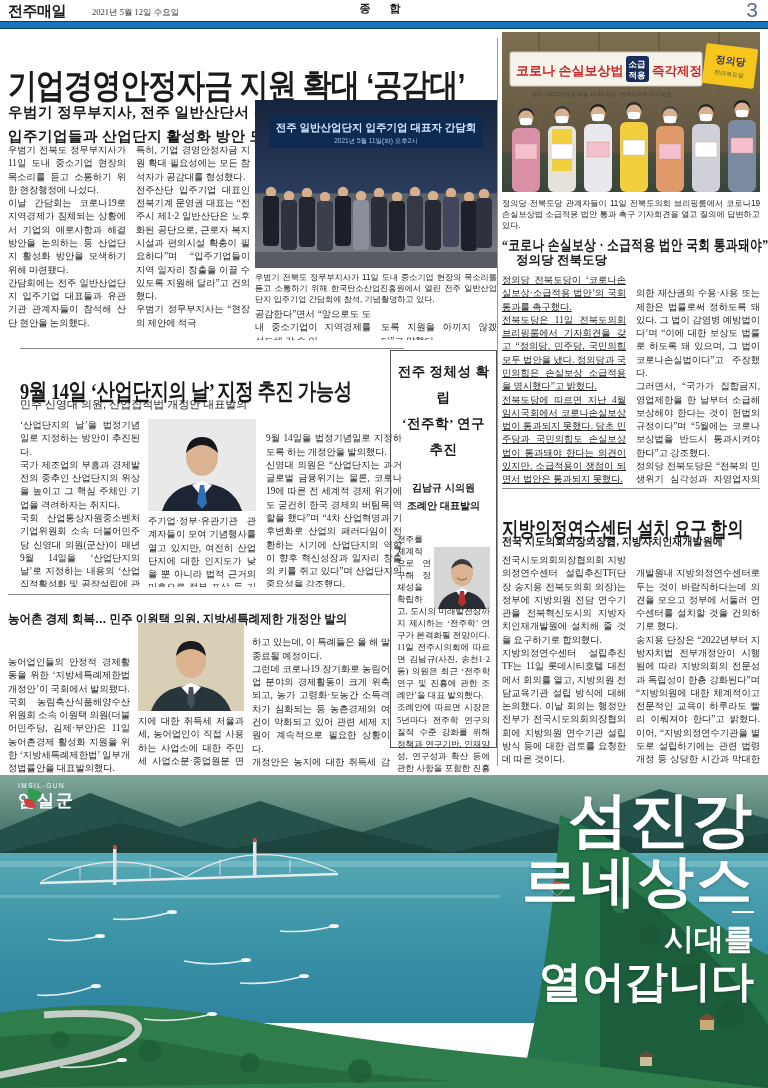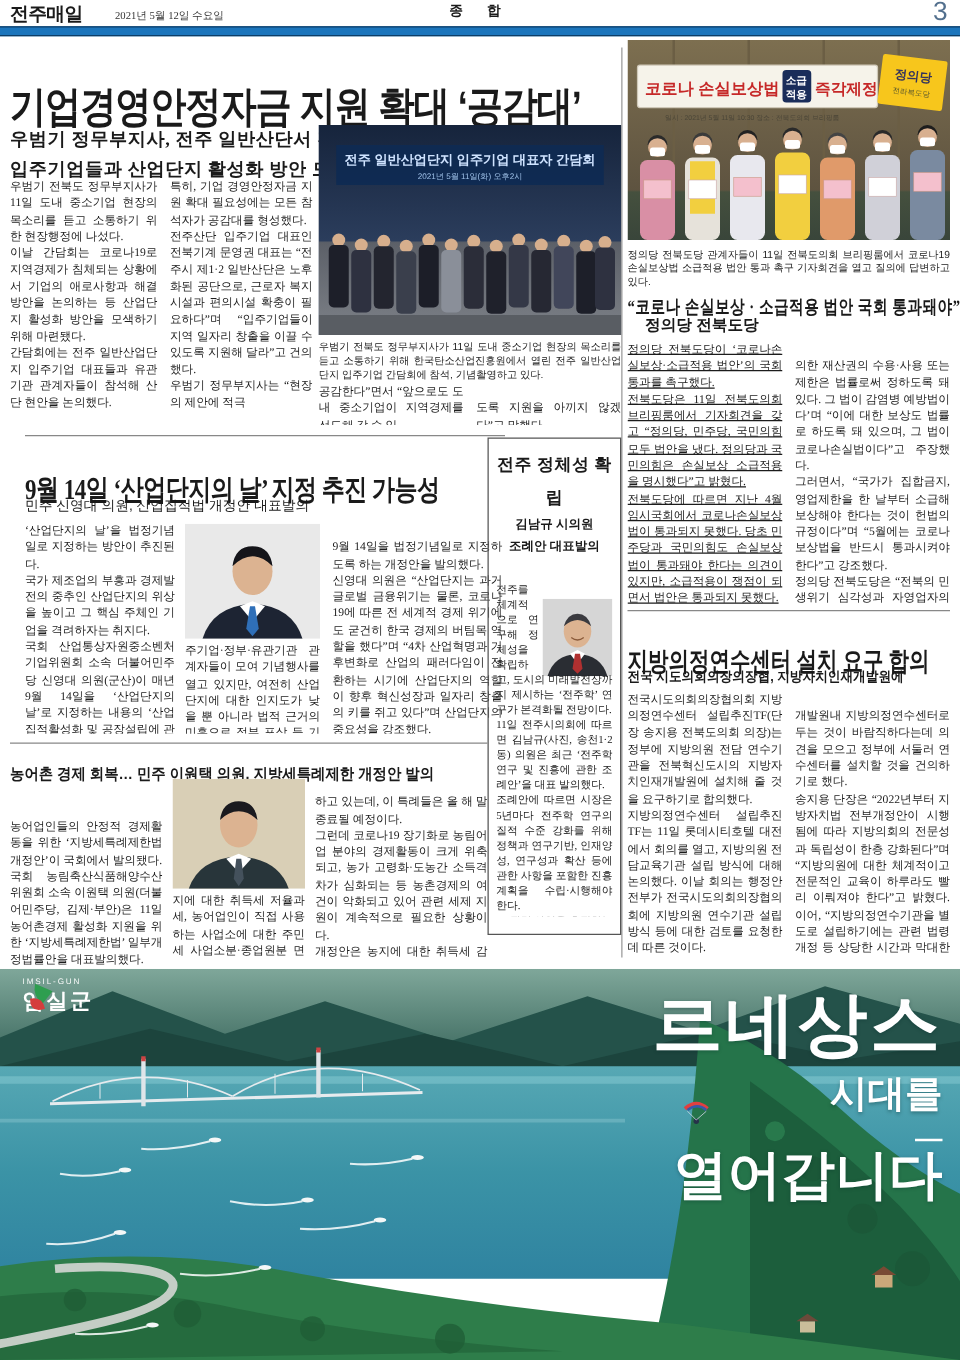--- a/index.html
+++ b/index.html
@@ -61,21 +61,21 @@
            font-weight:400;font-size:11px;}
   .in-c1{position:absolute;left:0;top:70px;width:120px;height:168px;}
   .in-photo{position:absolute;left:128px;top:70px;width:108px;height:92px;}
   .in-c2{position:absolute;left:128px;top:166px;width:108px;height:72px;}
   .in-c3{position:absolute;left:246px;top:70px;width:136px;height:168px;}
   
   .jbox{position:absolute;left:390px;top:350px;width:107px;height:398px;border:1px solid #555;
         box-sizing:border-box;padding:8px 6px;}
   .j-title{font-weight:700;font-size:13.5px;text-align:center;line-height:26px;letter-spacing:.5px;}
   .j-deck{font-family:"Liberation Sans",sans-serif;font-weight:900;font-size:10px;
-          text-align:center;line-height:18px;margin-top:0;}
+          text-align:center;line-height:18px;margin-top:16px;}
   .j-body{margin-top:6px;font-size:8.6px;line-height:1.4;text-align:justify;white-space:pre-line;
           height:280px;overflow:hidden;}
   .j-photo{float:right;width:56px;height:62px;margin:2px 0 2px 3px;}
   
   .farm{position:absolute;left:8px;top:594px;width:382px;height:176px;border-top:1px solid #888;}
   .fa-h2{position:absolute;left:0;top:6px;font-family:"Liberation Sans",sans-serif;
          font-weight:900;font-size:12.5px;white-space:nowrap;transform:scaleX(.92);
          transform-origin:left;}
   .fa-c1{position:absolute;left:0;top:28px;width:122px;height:144px;margin-top:33px;}
   .fa-photo{position:absolute;left:130px;top:28px;width:106px;height:88px;}
@@ -87,21 +87,21 @@
   .ad-logo{position:absolute;left:18px;top:8px;display:flex;align-items:center;gap:6px;}
   .ad-logo-txt{color:#fff;font-family:"Liberation Sans",sans-serif;line-height:1;}
   .ad-logo-en{font-size:6.5px;letter-spacing:1.5px;opacity:.95;}
   .ad-logo-kr{font-size:17px;font-weight:900;margin-top:2px;letter-spacing:2px;}
   .ad-text{position:absolute;right:14px;top:14px;text-align:right;color:#fff;
            font-family:"Liberation Sans",sans-serif;font-weight:900;
            text-shadow:0 1px 3px rgba(0,40,40,.35);}
   .ad-l1{font-size:60px;line-height:1.04;letter-spacing:2px;}
   .ad-l2{font-size:56px;line-height:1.06;letter-spacing:2px;}
   .ad-l3{font-size:30px;line-height:1.3;margin-top:8px;}
-  .ad-l4{font-size:43px;line-height:1.1;margin-top:22px;}
+  .ad-l4{font-size:43px;line-height:1.1;}
   .ad-underline{position:absolute;right:0;top:122px;width:22px;height:2px;background:#fff;}
 </style>
 </head>
 <body>
 
 <div class="page">
 
   <header class="masthead">
     <span class="brand">전주매일</span>
     <span class="mdate">2021년 5월 12일 수요일</span>
@@ -306,20 +306,21 @@
       <span>9월 14일을 법정기념일로 지정하도록 하는 개정안을 발의했다.
 신영대 의원은 “산업단지는 과거 글로벌 금융위기는 물론, 코로나19에 따른 전 세계적 경제 위기에도 굳건히 한국 경제의 버팀목 역할을 했다”며 “4차 산업혁명과 기후변화로 산업의 패러다임이 전환하는 시기에 산업단지의 역할이 향후 혁신성장과 일자리 창출의 키를 쥐고 있다”며 산업단지의 중요성을 강조했다.
 그는 “경제 활력 제고를 위해 산업단지의 혁신과 기업 유치, 기술인재 양성이 매우 중요하다”며 “포스트코로나 시대에도 주력산업과 일자리의 거점으로서 산업단지가 더욱 큰 성과를 발휘할 수 있도록 다양한 지원책을 마련할 것”이라고 밝혔다.</span>
       
     </div>
   </section>
 
   <aside class="jbox">
     <div class="j-title">
       <div>전주 정체성 확립</div>
+      <div>‘전주학’ 연구 추진</div>
     </div>
     <div class="j-deck">
       <div>김남규 시의원</div>
       <div>조례안 대표발의</div>
     </div>
     <div class="j-body">
       <span class="j-photo">
         <svg width="56" height="62" viewBox="0 0 56 62">
           <rect width="56" height="62" fill="#d6d6d6"></rect>
           <path d="M4,62 q5,-17 24,-18 q19,1 24,18 z" fill="#2a2d33"></path>
@@ -443,20 +444,21 @@
       <svg width="30" height="30" viewBox="0 0 30 30">
         <path d="M10,4 L24,10 L16,20 Q8,14 10,4 z" fill="#2e9e4f"></path>
         <path d="M6,16 q10,-2 12,8 q-12,4 -12,-8 z" fill="#d43d3c"></path>
       </svg>
       <div class="ad-logo-txt">
         <div class="ad-logo-en">IMSIL-GUN</div>
         <div class="ad-logo-kr">임실군</div>
       </div>
     </div>
     <div class="ad-text">
+      <div class="ad-l1">섬진강</div>
       <div class="ad-l2">르네상스</div>
       <div class="ad-l3">시대를</div>
       <div class="ad-l4">열어갑니다</div>
       <div class="ad-underline"></div>
     </div>
   </section>
 
 </div>
 
 </body></html>

